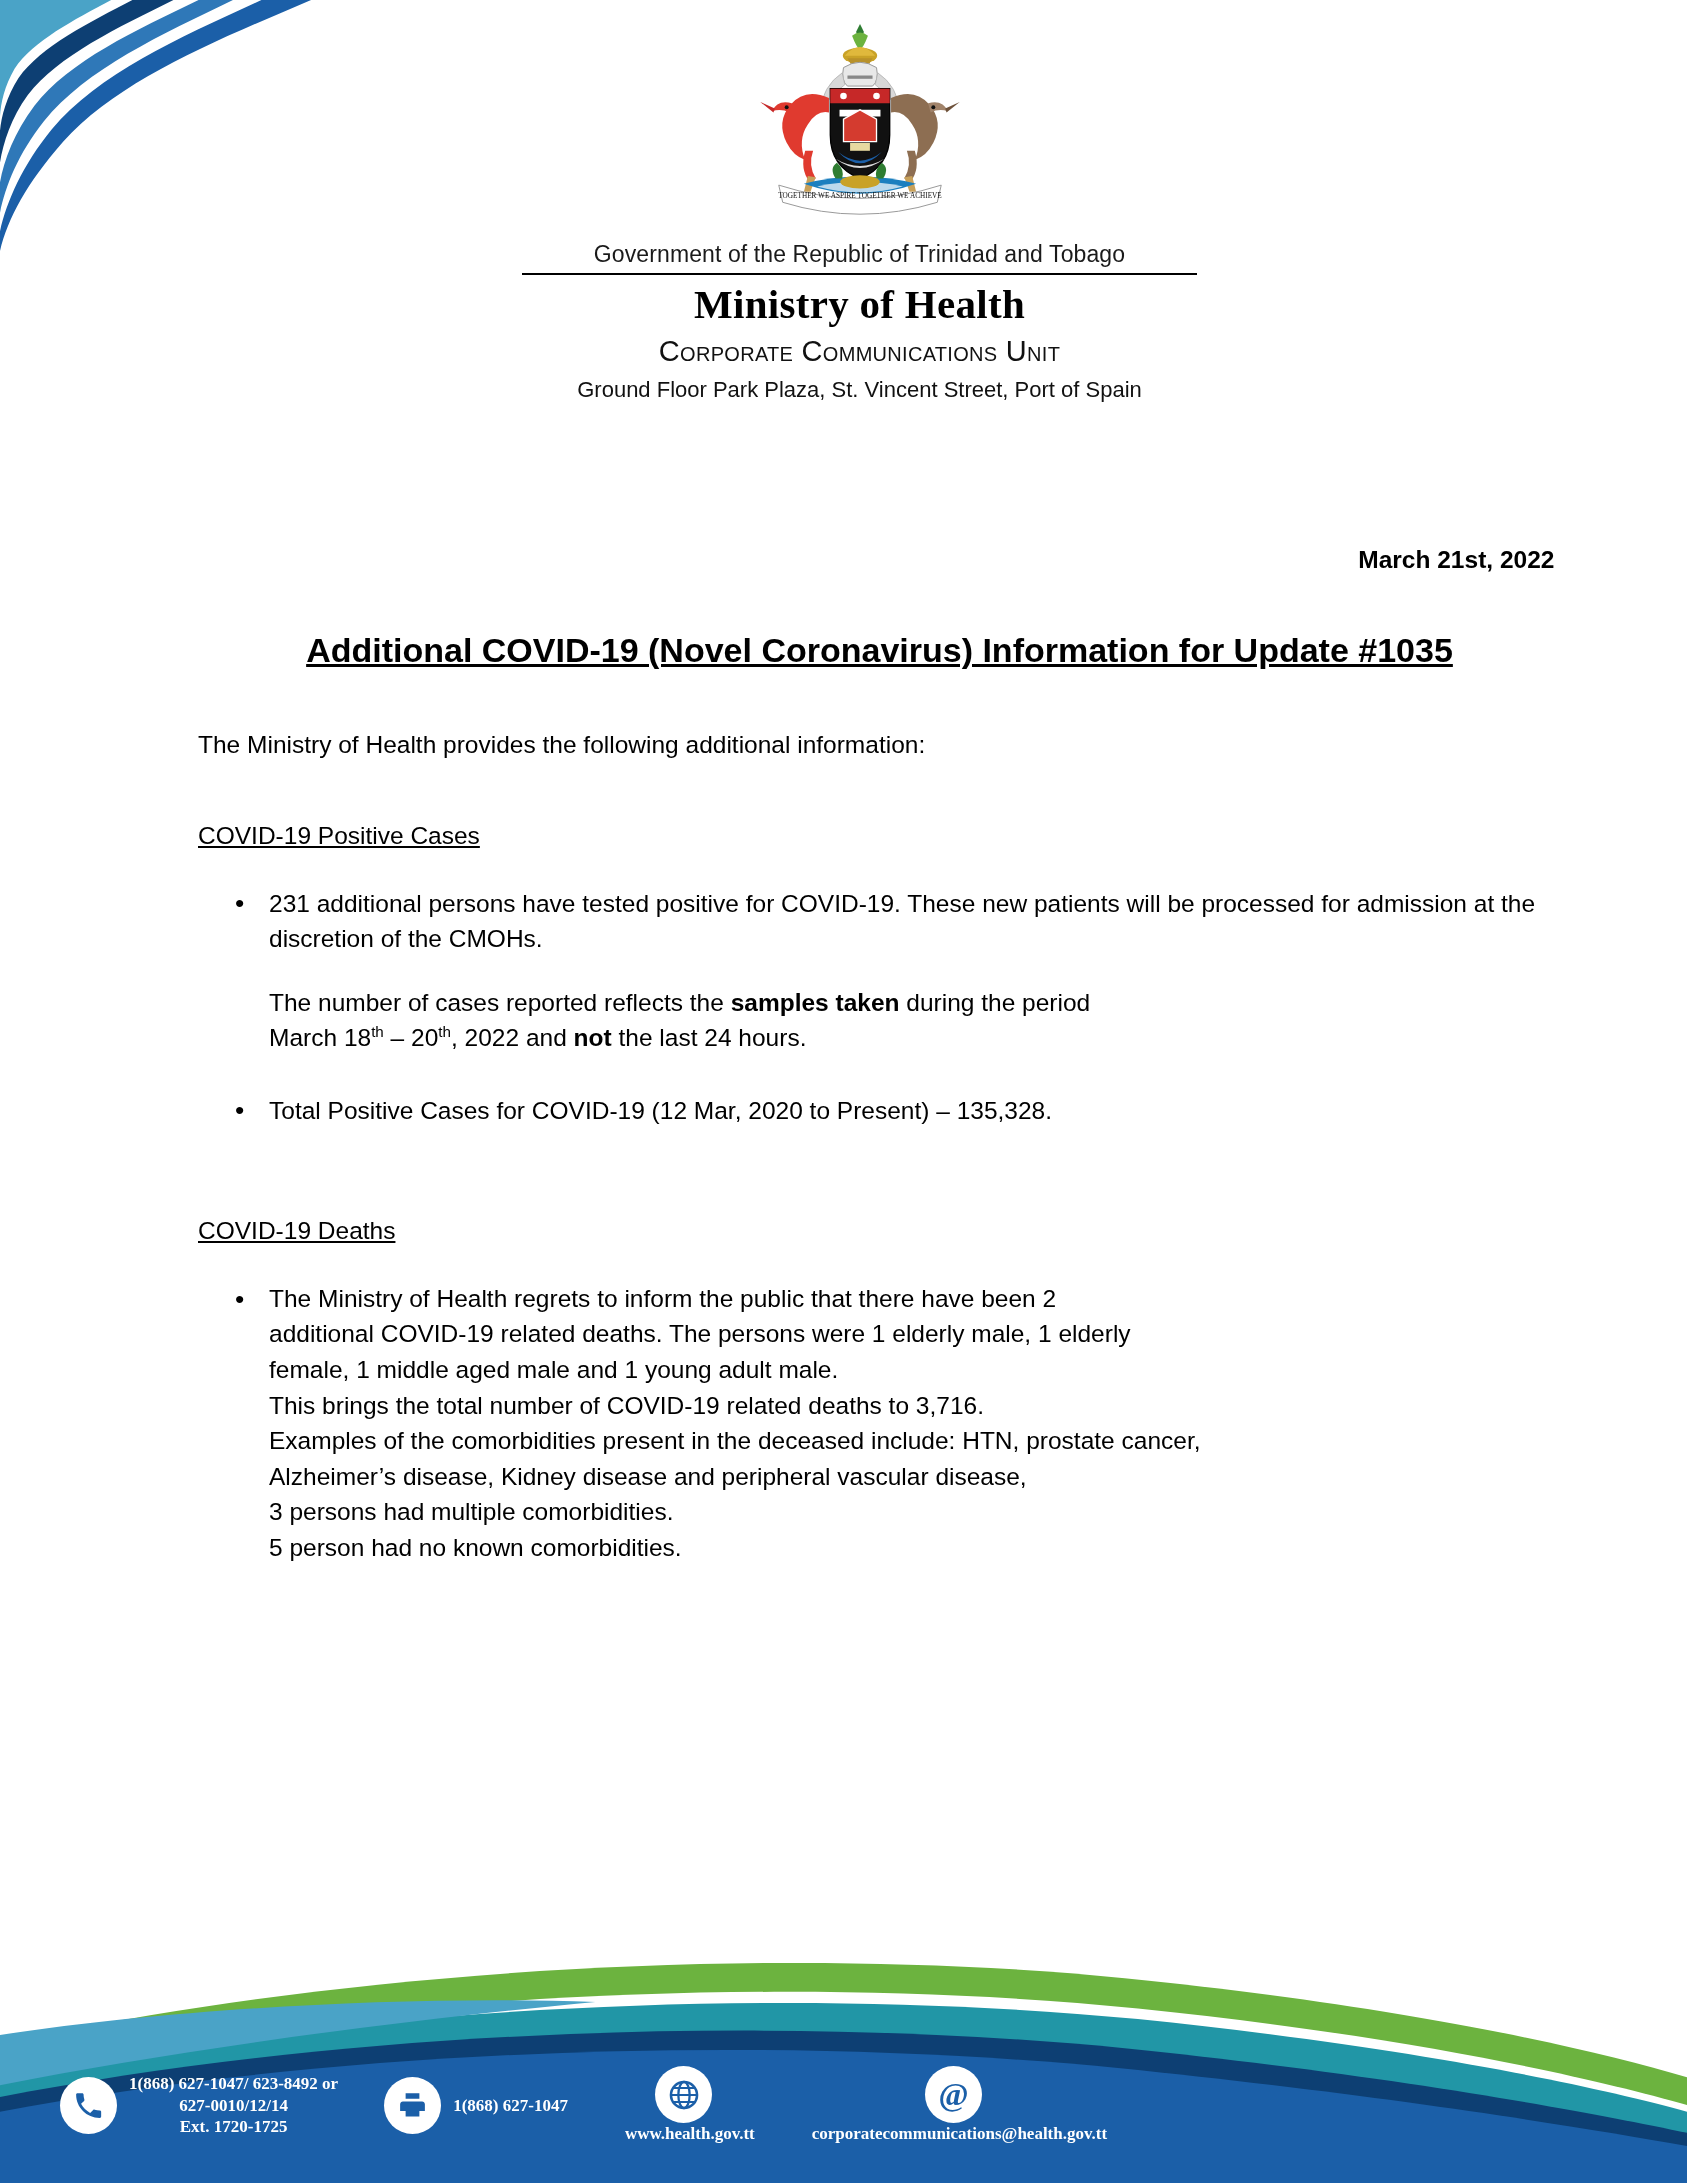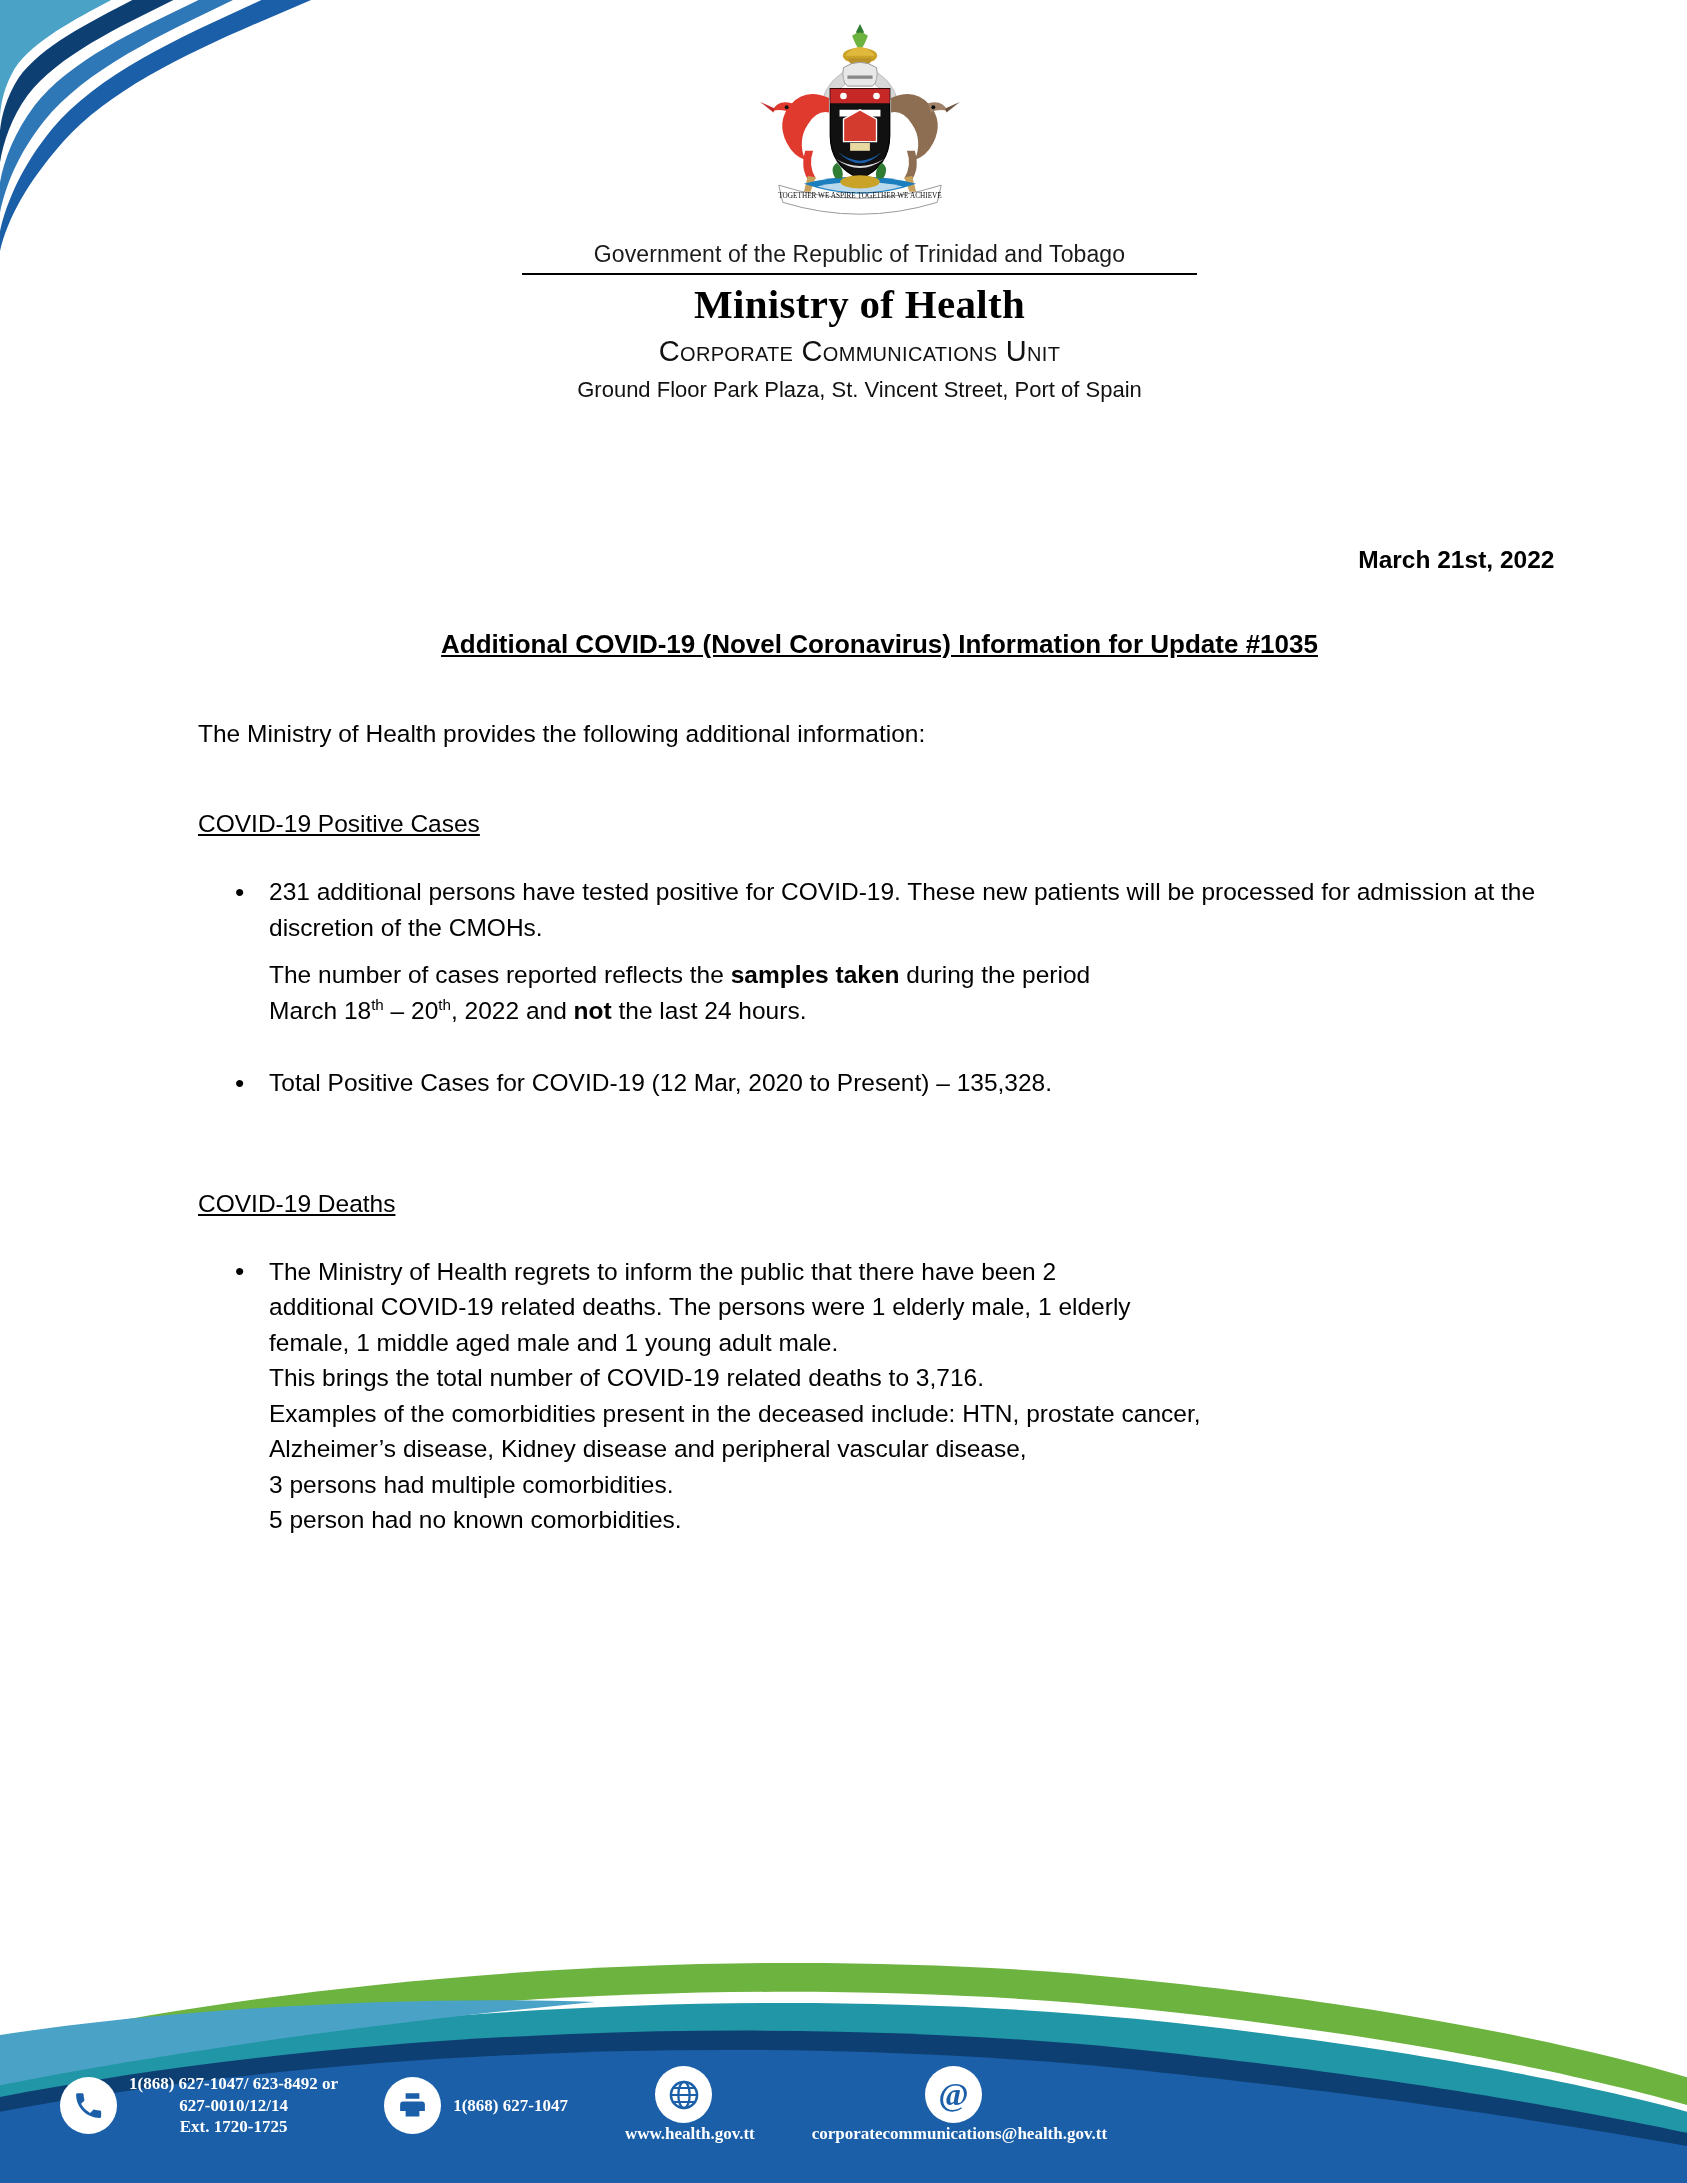--- a/index.html
+++ b/index.html
@@ -94,21 +94,21 @@
   }
   .date-line {
     text-align: right;
     font-weight: bold;
     font-size: 24.5px;
     padding-right: 6.6px;
   }
   .doc-title {
     text-align: center;
     font-weight: bold;
-    font-size: 26px;
+    font-size: 34px;
     text-decoration: underline;
     margin-top: 48px;
   }
   .intro {
     margin-top: 54px;
     font-size: 24.5px;
   }
   .section-head {
     margin-top: 56px;
     font-size: 24.5px;
@@ -127,21 +127,21 @@
     line-height: 1.45;
   }
   ul.bullets > li::before {
     content: "\2022";
     position: absolute;
     left: -34px;
     top: -1.3px;
     font-size: 26.5px;
   }
   .sub-para {
-    margin-top: 12px;
+    margin-top: 28px;
   }
   .tight-line { display: block; }
   b, .bold { font-weight: bold; }
   sup { font-size: 0.62em; vertical-align: super; }
 
   
   .footer-contacts {
     position: absolute;
     bottom: 28px;
     left: 0;

